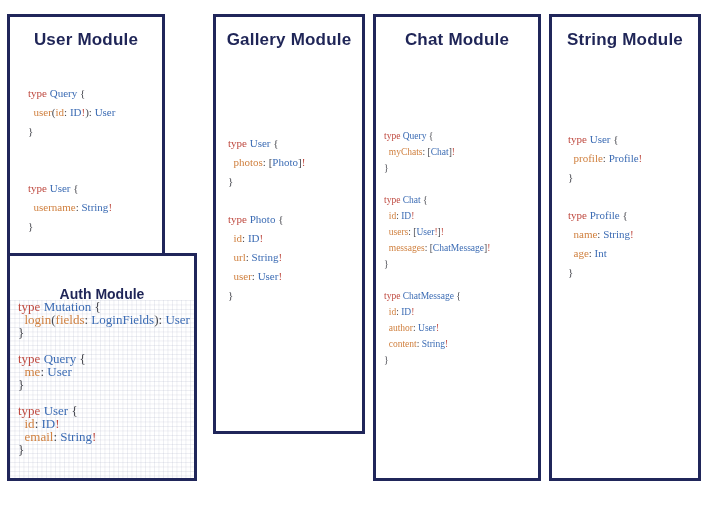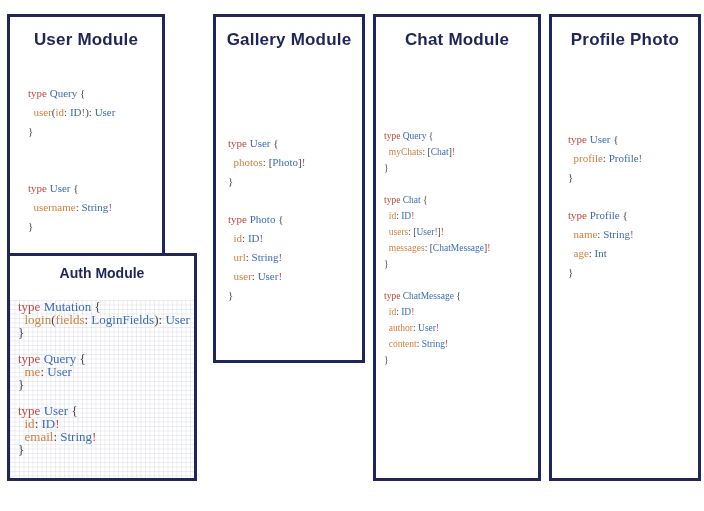--- a/index.html
+++ b/index.html
@@ -9,41 +9,41 @@
   html,body{margin:0;padding:0;}
   body{
     width:704px;height:511px;background:#ffffff;position:relative;overflow:hidden;
     font-family:"Liberation Sans",sans-serif;
   }
   .panel{
     position:absolute;background:#fff;border:3px solid var(--border);
     box-sizing:border-box;
   }
   #user-panel{left:7px;top:14px;width:158px;height:467px;}
-  #gallery-panel{left:213px;top:14px;width:152px;height:349px;}
+  #gallery-panel{left:213px;top:14px;width:152px;height:420px;}
   #chat-panel{left:373px;top:14px;width:168px;height:467px;}
   #profile-panel{left:549px;top:14px;width:152px;height:467px;}
   .panel-title{
     margin:13px 0 0 0;text-align:center;font-weight:bold;font-size:17px;
     color:var(--title);letter-spacing:.2px;
   }
   .code{
     position:absolute;font-family:Liberation Serif, serif;
     white-space:pre;color:var(--pu);
   }
   #user-code{top:67px;left:18px;font-size:11px;line-height:19px;}
   #gallery-code{top:117px;left:12px;font-size:11px;line-height:19px;}
   #chat-code{top:111px;left:8px;font-size:9.5px;line-height:16px;}
   #profile-code{top:113px;left:16px;font-size:11px;line-height:19px;}
   #auth-box{
     position:absolute;left:-3px;bottom:-3px;width:190px;height:228px;
     border:3px solid var(--border);background:#fff;box-sizing:border-box;
   }
   .auth-title{
-    margin:9px 0 0 0;text-align:center;font-weight:bold;font-size:14px;
+    margin:30px 0 0 0;text-align:center;font-weight:bold;font-size:14px;
     color:var(--title);
   }
   #auth-code{
     top:44px;left:0;right:0;bottom:0;padding-left:8px;
     font-size:13px;line-height:13px;
     background-image:
       linear-gradient(to right, rgba(170,176,196,0.22) 1px, transparent 1px),
       linear-gradient(to bottom, rgba(170,176,196,0.22) 1px, transparent 1px);
     background-size:4.5px 4.5px;
   }
@@ -71,17 +71,17 @@
     <h2 class="panel-title">Gallery Module</h2>
     <div class="code" id="gallery-code"><div class="code-line"><span class="tok-k">type</span><span class="tok-p"> </span><span class="tok-t">User</span><span class="tok-p"> {</span></div><div class="code-line"><span class="tok-p">  </span><span class="tok-f">photos</span><span class="tok-p">: [</span><span class="tok-t">Photo</span><span class="tok-p">]</span><span class="tok-b">!</span></div><div class="code-line"><span class="tok-p">}</span></div><div class="code-line">&nbsp;</div><div class="code-line"><span class="tok-k">type</span><span class="tok-p"> </span><span class="tok-t">Photo</span><span class="tok-p"> {</span></div><div class="code-line"><span class="tok-p">  </span><span class="tok-f">id</span><span class="tok-p">: </span><span class="tok-t">ID</span><span class="tok-b">!</span></div><div class="code-line"><span class="tok-p">  </span><span class="tok-f">url</span><span class="tok-p">: </span><span class="tok-t">String</span><span class="tok-b">!</span></div><div class="code-line"><span class="tok-p">  </span><span class="tok-f">user</span><span class="tok-p">: </span><span class="tok-t">User</span><span class="tok-b">!</span></div><div class="code-line"><span class="tok-p">}</span></div></div>
   </section>
 
   <section class="panel" id="chat-panel">
     <h2 class="panel-title">Chat Module</h2>
     <div class="code" id="chat-code"><div class="code-line"><span class="tok-k">type</span><span class="tok-p"> </span><span class="tok-t">Query</span><span class="tok-p"> {</span></div><div class="code-line"><span class="tok-p">  </span><span class="tok-f">myChats</span><span class="tok-p">: [</span><span class="tok-t">Chat</span><span class="tok-p">]</span><span class="tok-b">!</span></div><div class="code-line"><span class="tok-p">}</span></div><div class="code-line">&nbsp;</div><div class="code-line"><span class="tok-k">type</span><span class="tok-p"> </span><span class="tok-t">Chat</span><span class="tok-p"> {</span></div><div class="code-line"><span class="tok-p">  </span><span class="tok-f">id</span><span class="tok-p">: </span><span class="tok-t">ID</span><span class="tok-b">!</span></div><div class="code-line"><span class="tok-p">  </span><span class="tok-f">users</span><span class="tok-p">: [</span><span class="tok-t">User</span><span class="tok-b">!</span><span class="tok-p">]</span><span class="tok-b">!</span></div><div class="code-line"><span class="tok-p">  </span><span class="tok-f">messages</span><span class="tok-p">: [</span><span class="tok-t">ChatMessage</span><span class="tok-p">]</span><span class="tok-b">!</span></div><div class="code-line"><span class="tok-p">}</span></div><div class="code-line">&nbsp;</div><div class="code-line"><span class="tok-k">type</span><span class="tok-p"> </span><span class="tok-t">ChatMessage</span><span class="tok-p"> {</span></div><div class="code-line"><span class="tok-p">  </span><span class="tok-f">id</span><span class="tok-p">: </span><span class="tok-t">ID</span><span class="tok-b">!</span></div><div class="code-line"><span class="tok-p">  </span><span class="tok-f">author</span><span class="tok-p">: </span><span class="tok-t">User</span><span class="tok-b">!</span></div><div class="code-line"><span class="tok-p">  </span><span class="tok-f">content</span><span class="tok-p">: </span><span class="tok-t">String</span><span class="tok-b">!</span></div><div class="code-line"><span class="tok-p">}</span></div></div>
   </section>
 
   <section class="panel" id="profile-panel">
-    <h2 class="panel-title">Profile Photo</h2>
+    <h2 class="panel-title">String Module</h2>
     <div class="code" id="profile-code"><div class="code-line"><span class="tok-k">type</span><span class="tok-p"> </span><span class="tok-t">User</span><span class="tok-p"> {</span></div><div class="code-line"><span class="tok-p">  </span><span class="tok-f">profile</span><span class="tok-p">: </span><span class="tok-t">Profile</span><span class="tok-b">!</span></div><div class="code-line"><span class="tok-p">}</span></div><div class="code-line">&nbsp;</div><div class="code-line"><span class="tok-k">type</span><span class="tok-p"> </span><span class="tok-t">Profile</span><span class="tok-p"> {</span></div><div class="code-line"><span class="tok-p">  </span><span class="tok-f">name</span><span class="tok-p">: </span><span class="tok-t">String</span><span class="tok-b">!</span></div><div class="code-line"><span class="tok-p">  </span><span class="tok-f">age</span><span class="tok-p">: </span><span class="tok-t">Int</span></div><div class="code-line"><span class="tok-p">}</span></div></div>
   </section>
 
 </div>
 
 </body></html>

